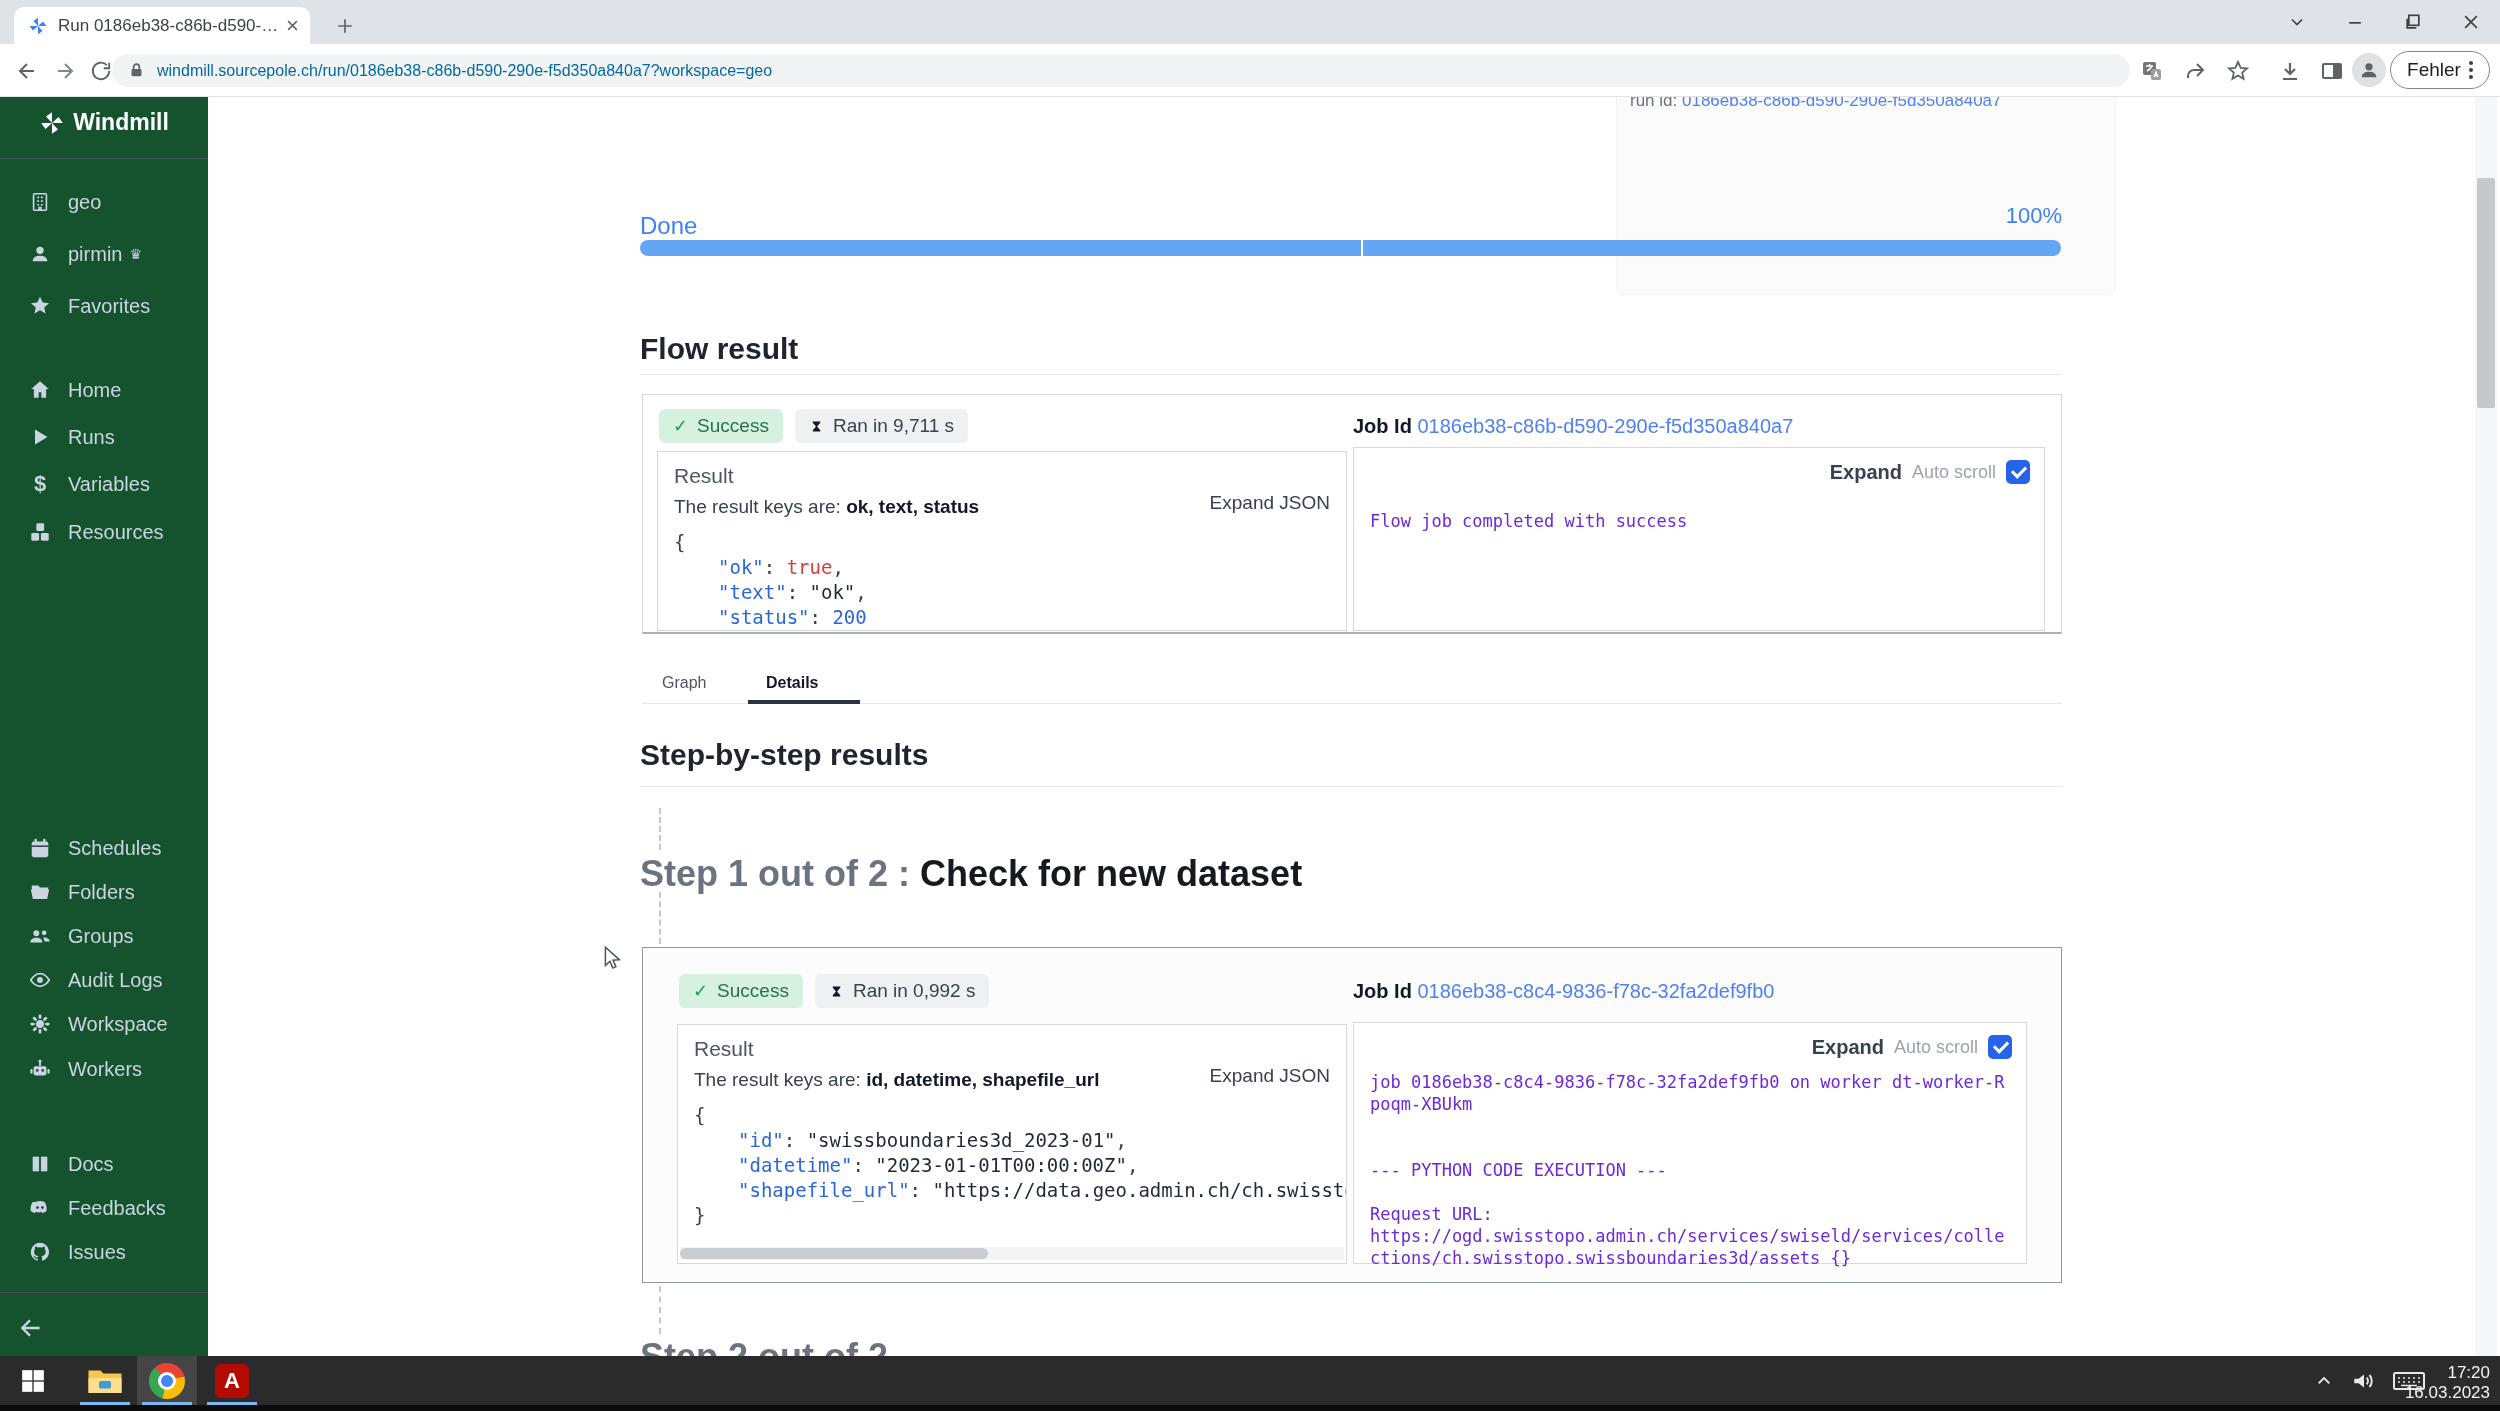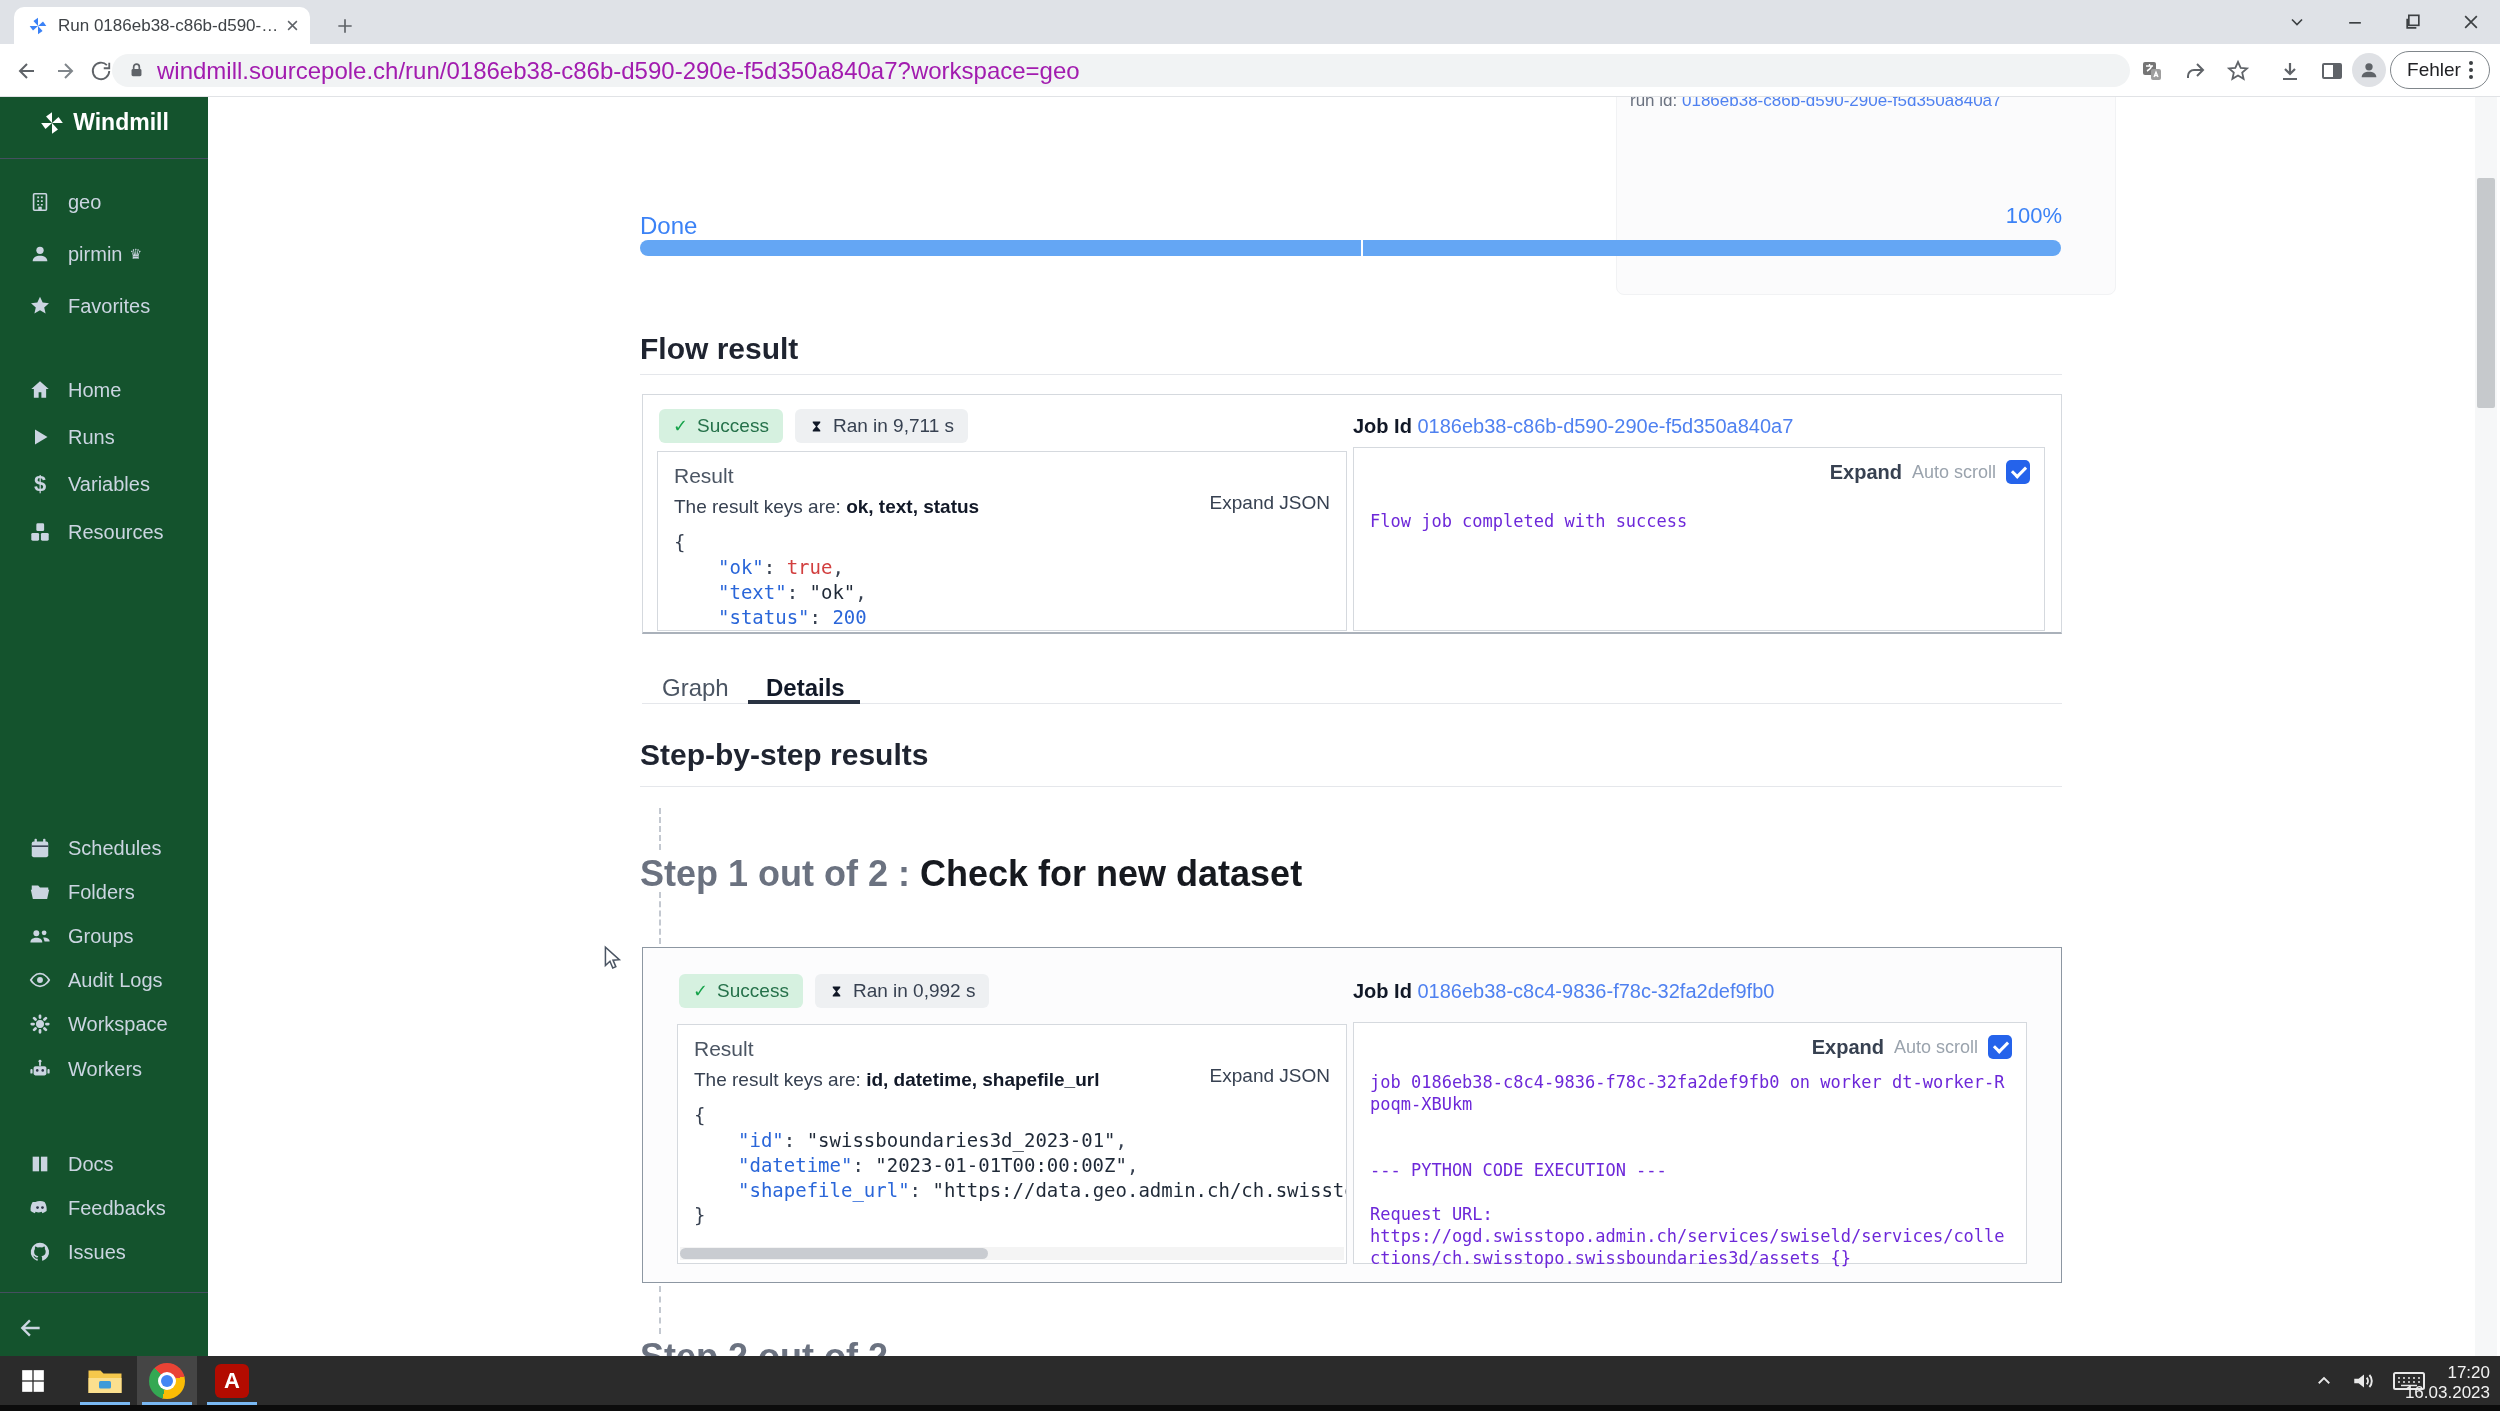--- a/index.html
+++ b/index.html
@@ -13,21 +13,21 @@
   .tab-title { font-size:17px; color:#3f4347; white-space:nowrap; overflow:hidden; text-overflow:ellipsis; flex:1; margin-left:10px; }
   .tab-close, .newtab, .winbtn { display:flex; align-items:center; justify-content:center; cursor:default; }
   .newtab { position:absolute; left:330px; top:11px; width:30px; height:30px; border-radius:50%; }
   .wincontrols { position:absolute; right:0; top:0; height:44px; display:flex; align-items:center; }
   .winbtn { width:58px; height:44px; color:#3c4043; }
 
   
   .toolbar { position:absolute; left:0; top:44px; width:2500px; height:53px; background:#fff; border-bottom:1px solid #e1e3e6; }
   .navbtn { position:absolute; top:12px; width:30px; height:30px; display:flex; align-items:center; justify-content:center; color:#5f6368; }
   .urlbar { position:absolute; left:112px; top:10px; width:2018px; height:33px; background:#f1f3f4; border-radius:17px; display:flex; align-items:center; padding:0 16px; }
-  .url-text { font-size:24px; color:#a21caf; margin-left:12px; white-space:nowrap; overflow:hidden; }
+  .url-text { font-size:16px; color:#0369a1; margin-left:12px; white-space:nowrap; overflow:hidden; }
   .tbicon { position:absolute; top:13px; width:28px; height:28px; display:flex; align-items:center; justify-content:center; color:#5f6368; }
   .avatar { position:absolute; left:2352px; top:9px; width:34px; height:34px; border-radius:50%; background:#dfe1e5; display:flex; align-items:center; justify-content:center; color:#5f6368; }
   .fehler-pill { position:absolute; left:2390px; top:7px; width:100px; height:38px; border:1.5px solid #80868b; border-radius:19px; display:flex; align-items:center; justify-content:center; gap:8px; background:#fff; }
   .fehler-pill span { font-size:19px; color:#202124; }
   .vdots { display:inline-flex; flex-direction:column; gap:3px; }
   .vdots i { width:4px; height:4px; background:#3c4043; border-radius:50%; }
 
   
   .page { position:absolute; left:0; top:97px; width:2500px; height:1259px; background:#fff; overflow:hidden; }
 
@@ -79,21 +79,21 @@
   .jv-dark { color:#1f2937; }
 
   .lpanel { position:absolute; background:#fff; border:1px solid #d5d9de; }
   .expand-row { position:absolute; top:12px; right:14px; display:flex; align-items:center; gap:10px; }
   .expand-row .ex { font-size:20px; font-weight:bold; color:#374151; }
   .expand-row .as { font-size:18px; color:#9aa3ad; }
   .checkbox { width:24px; height:24px; background:#2563eb; border-radius:5px; position:relative; }
   .checkbox::after { content:""; position:absolute; left:6px; top:6px; width:11px; height:6px; border-left:3px solid #fff; border-bottom:3px solid #fff; transform:rotate(-45deg); }
   .logpre { position:absolute; left:16px; right:14px; font-family:"DejaVu Sans Mono", monospace; font-size:17px; line-height:22px; color:#6d28d9; white-space:pre-wrap; word-break:break-all; }
 
-  .tab-lbl { position:absolute; font-size:24px; }
+  .tab-lbl { position:absolute; font-size:16px; }
   .tab-underline { position:absolute; height:4px; background:#2a3342; }
 
   .step-head { position:absolute; font-size:36px; white-space:nowrap; }
   .step-head .pre { color:#6b7280; font-weight:bold; }
   .step-head .ttl { color:#16191f; font-weight:600; }
   .dash { position:absolute; width:0; border-left:2px dashed #c3c8d0; }
 
   .step-card { position:absolute; background:#fcfcfd; border:1px solid #8d97a2; }
   .hscroll { position:absolute; left:2px; bottom:3px; height:13px; width:664px; background:#f4f4f4; }
   .hthumb { position:absolute; left:0; top:1px; height:11px; width:308px; background:#c9ccd1; border-radius:6px; }

